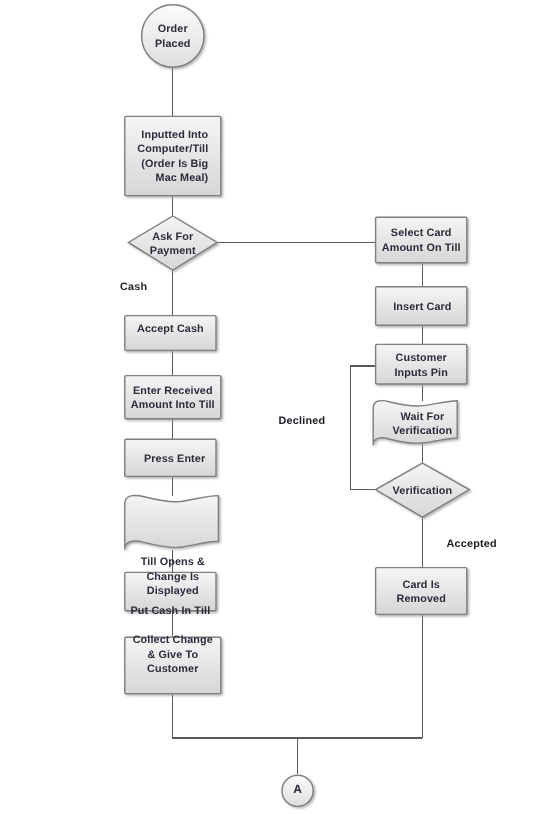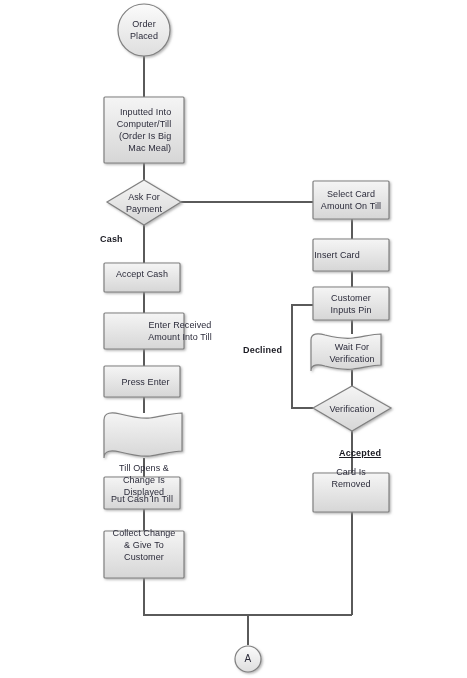--- a/index.html
+++ b/index.html
@@ -33,20 +33,21 @@
     align-items: center;
     justify-content: center;
     text-align: center;
     font-family: "Liberation Sans", sans-serif;
     font-size: 9px;
     line-height: 12px;
     color: #2b2b3a;
     pointer-events: none;
     white-space: pre-line;
     letter-spacing: 0.1px;
+    font-weight: bold;
   }
   .edge-label {
     position: absolute;
     font-family: "Liberation Sans", sans-serif;
     font-size: 9px;
     font-weight: bold;
     color: #1a1a22;
     letter-spacing: 0.2px;
     white-space: nowrap;
   }
@@ -169,58 +170,58 @@
   <div class="node-label" style="left:104px; top:97px; width:80px; height:66px;text-align:right;">Inputted Into
 Computer/Till
 (Order Is Big
 Mac Meal)</div>
 
   <div class="node-label" style="left:108px; top:180px; width:72px; height:45px;">Ask For
 Payment</div>
 
   <div class="node-label" style="left:104px; top:263px; width:76px; height:21px;">Accept Cash</div>
 
-  <div class="node-label" style="left:104px; top:313px; width:80px; height:36px;margin-left:36px;">Enter Received
+  <div class="node-label" style="left:104px; top:313px; width:80px; height:36px;">Enter Received
 Amount Into Till</div>
 
   <div class="node-label" style="left:104px; top:366px; width:83px; height:31px;">Press Enter</div>
 
   <div class="node-label" style="left:106px; top:416px; width:76px; height:42px;margin-top:43px;">Till Opens &amp;
 Change Is
 Displayed</div>
 
-  <div class="node-label" style="left:104px; top:477px; width:76px; height:44px;">Put Cash In Till</div>
+  <div class="node-label" style="left:104px; top:487px; width:76px; height:44px;">Put Cash In Till</div>
 
   <div class="node-label" style="left:104px; top:516px; width:80px; height:57px;">Collect Change
 &amp; Give To
 Customer</div>
 
   <div class="node-label" style="left:313px; top:181px; width:76px; height:38px;">Select Card
 Amount On Till</div>
 
-  <div class="node-label" style="left:299px; top:239px; width:76px; height:32px;">Insert Card</div>
+  <div class="node-label" style="left:314px; top:239px; width:76px; height:32px;">Insert Card</div>
 
   <div class="node-label" style="left:313px; top:287px; width:76px; height:33px;">Customer
 Inputs Pin</div>
 
   <div class="node-label" style="left:315px; top:337px; width:74px; height:31px;">Wait For
 Verification</div>
 
   <div class="node-label" style="left:314px; top:386px; width:76px; height:45px;">Verification</div>
 
-  <div class="node-label" style="left:313px; top:458px; width:76px; height:39px;">Card Is
+  <div class="node-label" style="left:313px; top:473px; width:76px; height:39px;">Card Is
 Removed</div>
 
   <div class="node-label" style="left:235px; top:646px; width:26px; height:26px; font-size:10px;">A</div>
 
   <div class="edge-label" style="left:100px; top:234px;text-align:right;">Cash</div>
 
-  <div class="edge-label" style="left:243px; top:345px;">Declined</div>
-
-  <div class="edge-label" style="left:339px; top:448px;text-decoration:underline;">Accepted</div>
+  <div class="edge-label" style="left:232px; top:345px;">Declined</div>
+
+  <div class="edge-label" style="left:372px; top:448px;">Accepted</div>
 
   <div class="hit" style="left:118px; top:4px; width:52px; height:52px; border-radius:50%;"></div>
   <div class="hit" style="left:104px; top:97px; width:80px; height:66px;"></div>
   <div class="hit" style="left:107px; top:180px; width:74px; height:45px;"></div>
   <div class="hit" style="left:104px; top:263px; width:76px; height:29px;"></div>
   <div class="hit" style="left:104px; top:313px; width:80px; height:36px;"></div>
   <div class="hit" style="left:104px; top:366px; width:76px; height:31px;"></div>
   <div class="hit" style="left:104px; top:412px; width:78px; height:46px;"></div>
   <div class="hit" style="left:104px; top:477px; width:76px; height:32px;"></div>
   <div class="hit" style="left:104px; top:531px; width:80px; height:47px;"></div>

